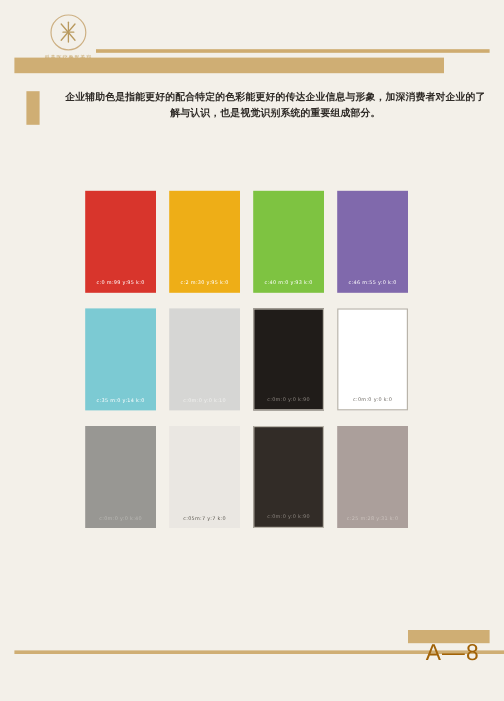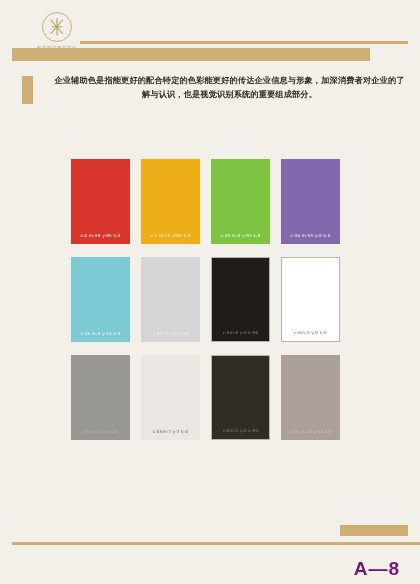--- a/index.html
+++ b/index.html
@@ -43,24 +43,23 @@
   .swatch-code{
     position:absolute;left:0;right:0;bottom:6px;text-align:center;
     font-size:4.1px;letter-spacing:.25px;white-space:nowrap;
     font-family:"DejaVu Sans","Liberation Sans",sans-serif;
   }
 
   
   .foot-rule{position:absolute;left:12px;bottom:39px;right:0;height:3px;background:#cfae74;}
   .foot-band{position:absolute;right:12px;bottom:48px;width:68px;height:11px;background:#cfae74;}
   .page-no{
-    position:absolute;right:20px;bottom:4px;
-    font-size:19px;color:#701a75;letter-spacing:1px;
+    position:absolute;right:20px;bottom:28px;
+    font-size:19px;color:#a16207;letter-spacing:1px;
     font-family:"Liberation Sans",sans-serif;
-    font-weight:bold;
   }
 </style>
 </head>
 <body>
 
 <div class="page">
 
   <div class="logo-block">
     <div class="logo-mark">
       <svg width="34" height="34" viewBox="0 0 34 34">

